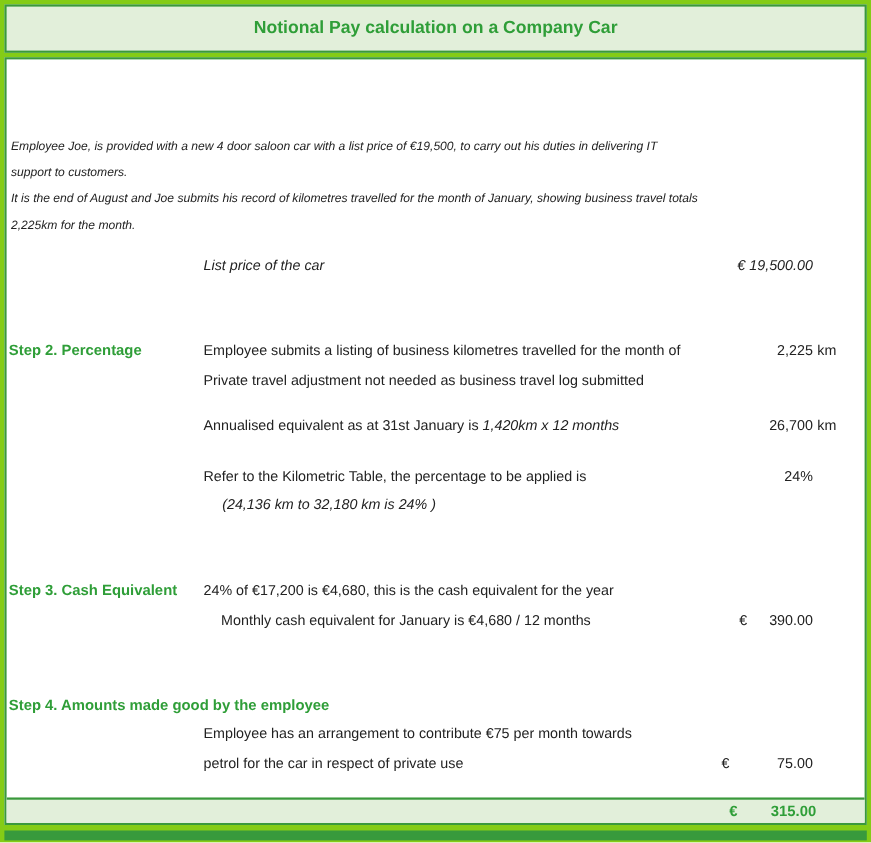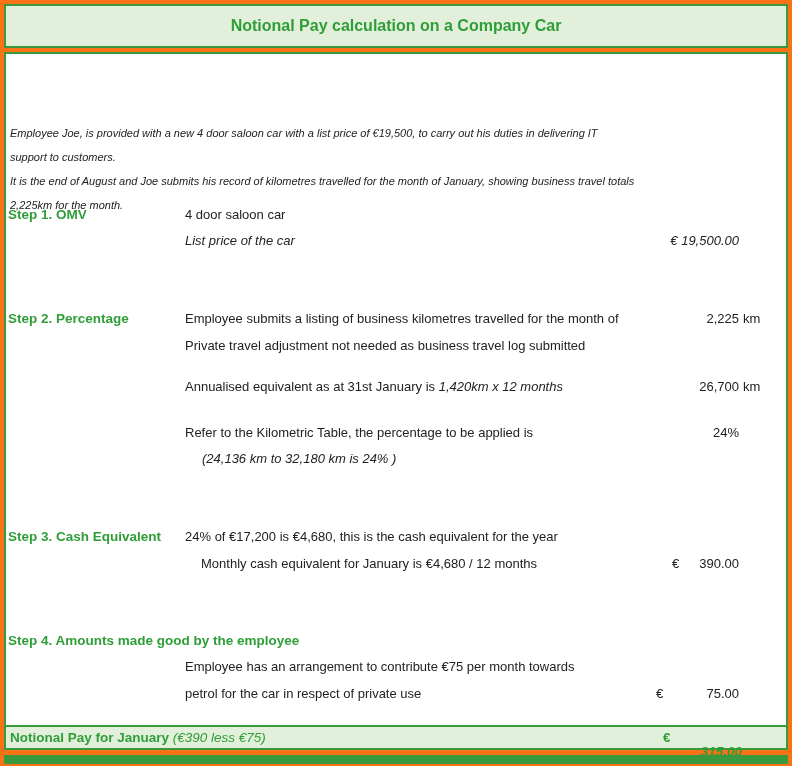--- a/index.html
+++ b/index.html
@@ -1,17 +1,17 @@
 <!DOCTYPE html>
 <html><head>
 <meta charset="utf-8">
 <style>
   html,body{margin:0;padding:0;background:#ffffff;}
   .page{
-    position:relative;width:792px;height:766px;background:#f97316;
+    position:relative;width:792px;height:766px;background:#84cc16;
     font-family:"Liberation Sans",sans-serif;color:#222222;overflow:hidden;
   }
   .titlebar{
     position:absolute;left:4px;top:4px;width:784px;height:44px;box-sizing:border-box;
     border:2px solid #3a993c;background:#e2efda;
     display:flex;align-items:center;justify-content:center;
   }
   .titlebar .title{font-size:16px;font-weight:bold;color:#2f9e38;}
   .main{
     position:absolute;left:4px;top:52px;width:784px;height:698px;box-sizing:border-box;
@@ -27,45 +27,41 @@
   .unit{position:absolute;left:737px;top:0;}
   .cur{position:absolute;left:650px;top:0;}
   .footerbar{
     position:absolute;left:0;right:0;bottom:0;height:23px;box-sizing:border-box;
     border-top:2px solid #3a993c;background:#e2efda;
     font-size:13.5px;line-height:20px;color:#2f9e38;white-space:nowrap;
   }
   .footerbar .flabel{position:absolute;left:4px;top:1px;font-weight:bold;}
   .footerbar .fnote{font-weight:normal;font-style:italic;}
   .footerbar .fcur{position:absolute;left:657px;top:1px;font-weight:bold;}
-  .footerbar .fval{position:absolute;right:44px;top:15px;font-weight:bold;text-align:center;font-style:italic;}
+  .footerbar .fval{position:absolute;right:44px;top:1px;font-weight:bold;text-align:center;}
   .bottomstrip{position:absolute;left:4px;top:755px;width:784px;height:9px;background:#389a3c;}
 </style>
 </head>
 <body>
 
 <div class="page">
 
   <div class="titlebar">
     <div class="title">Notional Pay calculation on a Company Car</div>
   </div>
 
   <div class="main">
 
     <div class="intro">
       <div>Employee Joe, is provided with a new 4 door saloon car with a list price of €19,500,  to carry out his duties in delivering IT</div>
       <div>support to customers.</div>
       <div>It is the end of August and Joe submits his record of kilometres travelled for the month of January, showing business travel totals</div>
       <div>2,225km for the month.</div>
     </div>
 
-    <div class="row" style="top:152px;left:0;right:0;">
-      <span class="steplabel">Step 1. OMV</span>
-      <span class="desc">4 door saloon car</span>
-    </div>
     <div class="row" style="top:178px;left:0;right:0;font-style:italic;">
       <span class="desc">List price of the car</span>
       <span class="val">€ 19,500.00</span>
     </div>
 
     <div class="row" style="top:256px;left:0;right:0;">
       <span class="steplabel">Step 2. Percentage</span>
       <span class="desc">Employee submits a listing of business kilometres travelled for the month of</span>
       <span class="val">2,225</span>
       <span class="unit">km</span>
@@ -102,21 +98,20 @@
     <div class="row" style="top:604px;left:0;right:0;">
       <span class="desc">Employee has an arrangement to contribute €75 per month towards</span>
     </div>
     <div class="row" style="top:631px;left:0;right:0;">
       <span class="desc">petrol for the car in respect of private use</span>
       <span class="cur">€</span>
       <span class="val">75.00</span>
     </div>
 
     <div class="footerbar">
-      <span class="flabel"><span>Notional Pay for January</span>&nbsp;<span class="fnote">(€390 less €75)</span></span>
       <span class="fcur">€</span>
       <span class="fval">315.00</span>
     </div>
 
   </div>
 
   <div class="bottomstrip"></div>
 
 </div>
 

